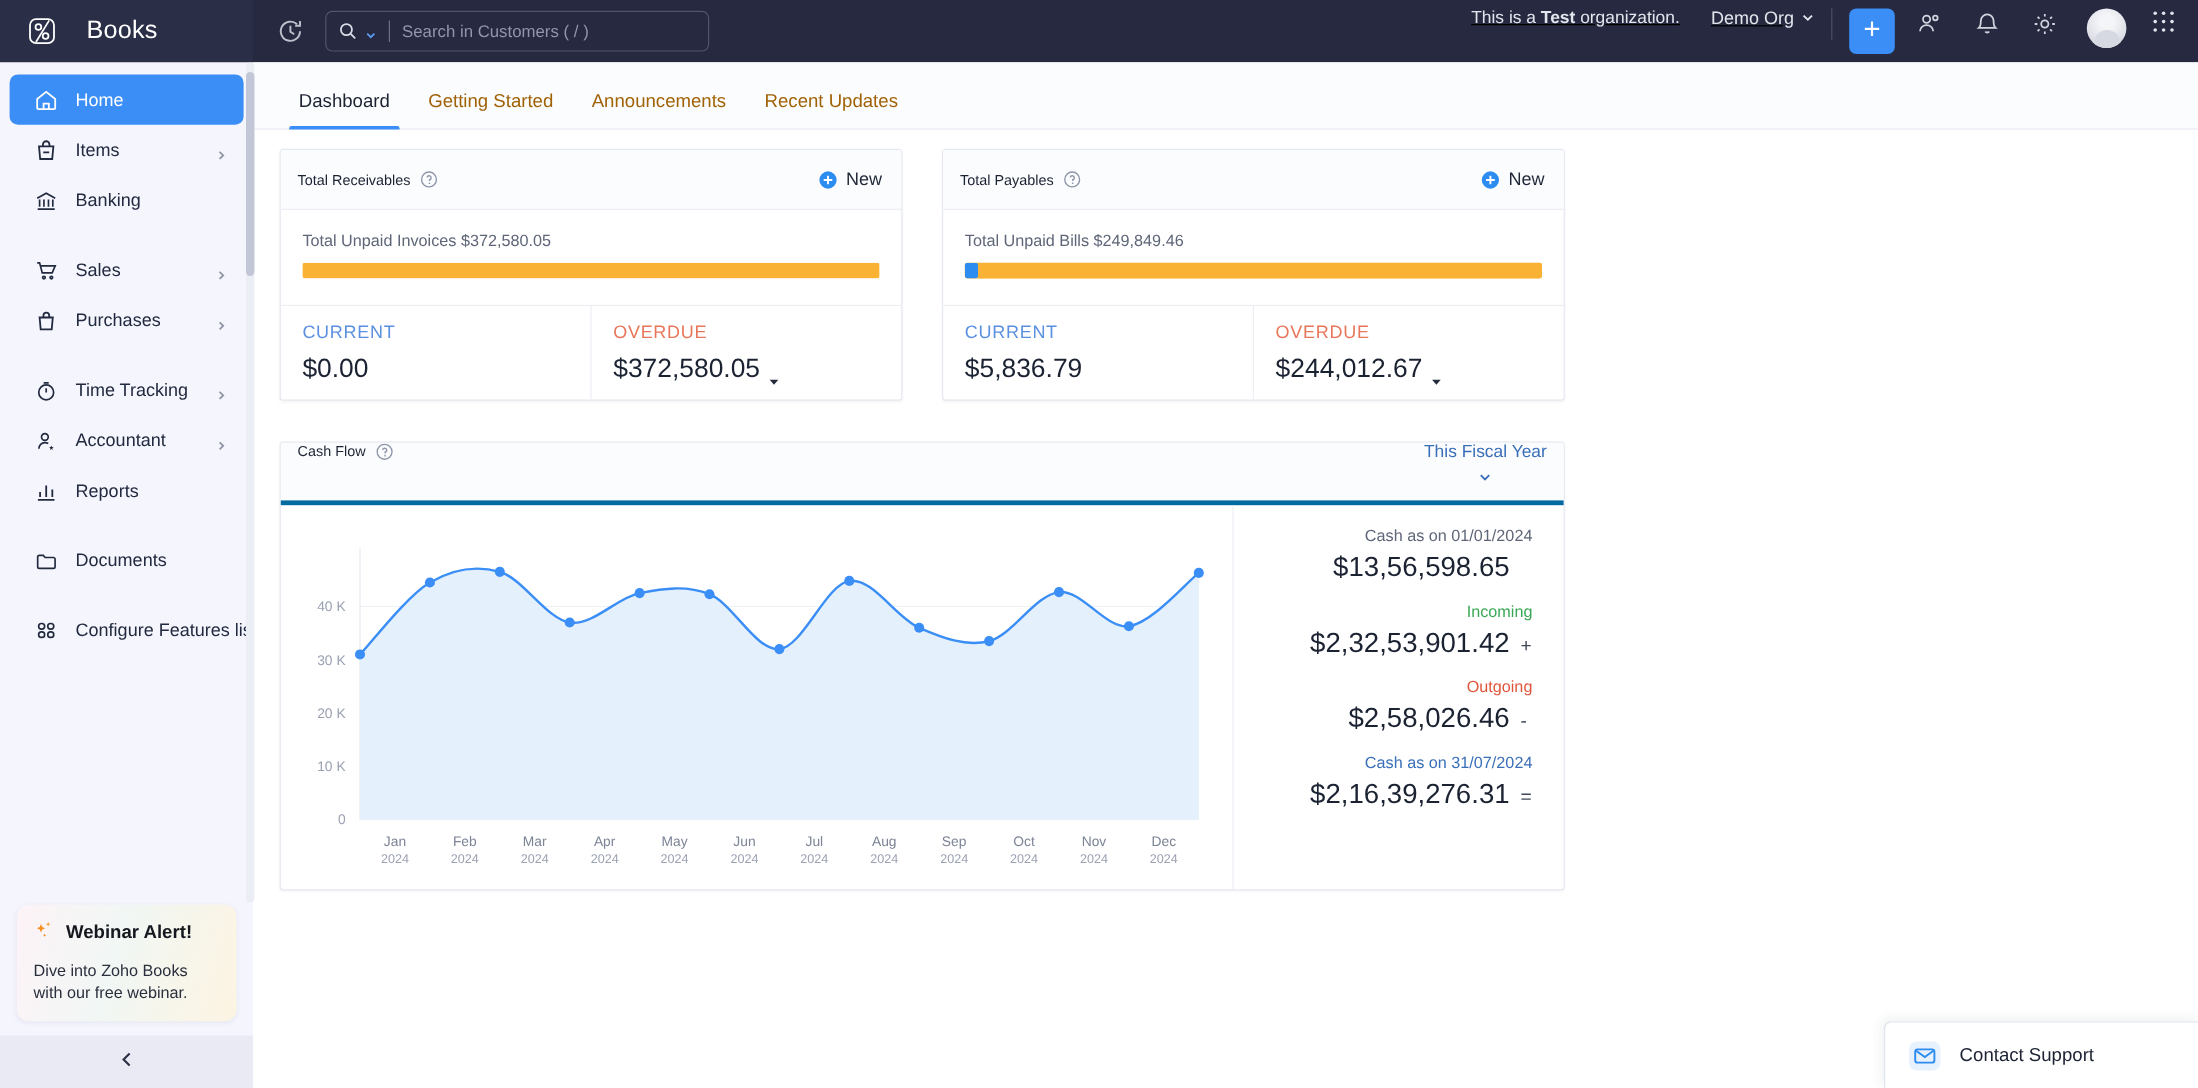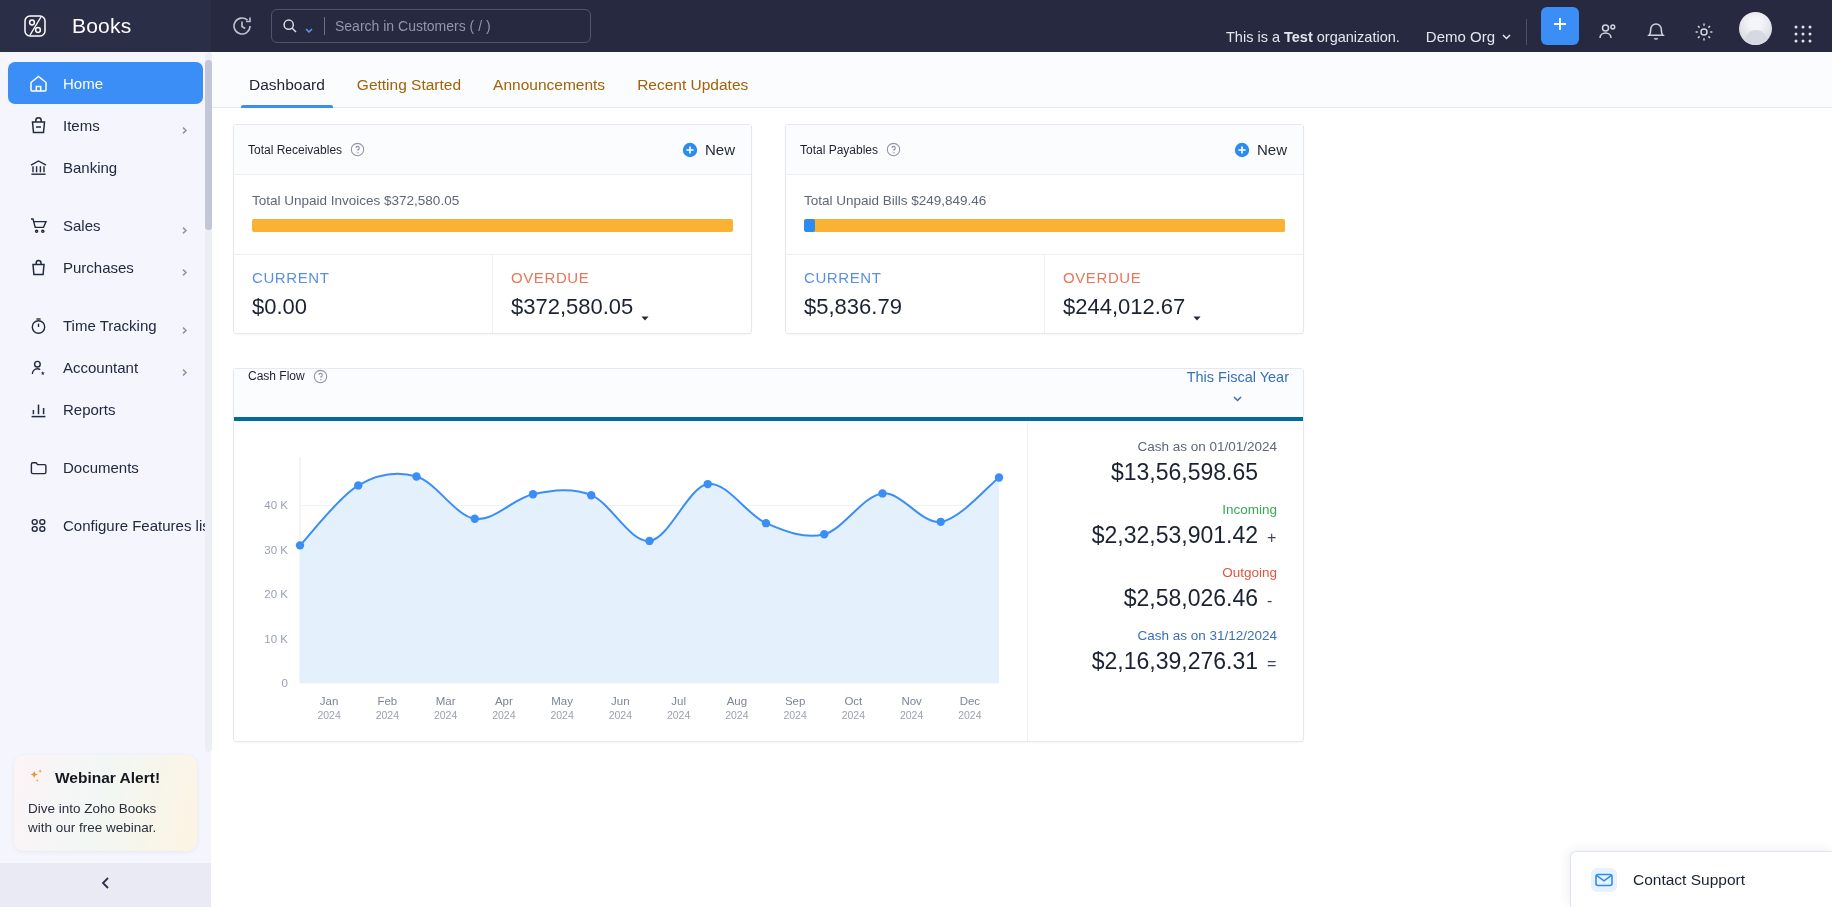--- a/index.html
+++ b/index.html
@@ -37,21 +37,21 @@
   .search-glass { width: 16px; height: 16px; flex: 0 0 auto; }
   .search-caret { width: 10px; height: 10px; flex: 0 0 auto; }
   .search-divider { width: 1px; height: 18px; background: #6b6e85; margin: 0 4px; }
   .search-input {
     flex: 1; background: transparent; border: none; outline: none;
     color: #d4d6e2; font-size: 14px; font-family: inherit;
   }
   .search-input::placeholder { color: #9296ab; }
 
   .topbar-right {
-    margin-left: auto; display: flex; align-items: flex-end; gap: 0; padding-right: 12px;
+    margin-left: auto; display: flex; align-items: flex-start; gap: 0; padding-right: 12px; text-decoration: underline;
   }
   .test-org { color: #e4e6ee; font-size: 14.5px; margin-right: 26px; }
   .test-org b { font-weight: bold; }
   .org-select {
     color: #e4e6ee; font-size: 15px; display: flex; align-items: center; gap: 6px;
     cursor: pointer; margin-right: 14px;
   }
   .vdiv { width: 1px; height: 26px; background: #4b4e66; margin-right: 14px; }
   .plus-btn {
     width: 38px; height: 38px; border-radius: 6px; background: #3a8ef6;
@@ -701,21 +701,21 @@
             </div>
           </div>
           <div class="sum-block">
             <div class="sum-label red">Outgoing</div>
             <div class="sum-value">
               <span>$2,58,026.46</span>
               <span class="sum-op">-</span>
             </div>
           </div>
           <div class="sum-block">
-            <div class="sum-label blue">Cash as on 31/12/2024</div>
+            <div class="sum-label blue">Cash as on 31/07/2024</div>
             <div class="sum-value">
               <span>$2,16,39,276.31</span>
               <span class="sum-op">=</span>
             </div>
           </div>
         </div>
       </div>
     </div>
   </div>
 

